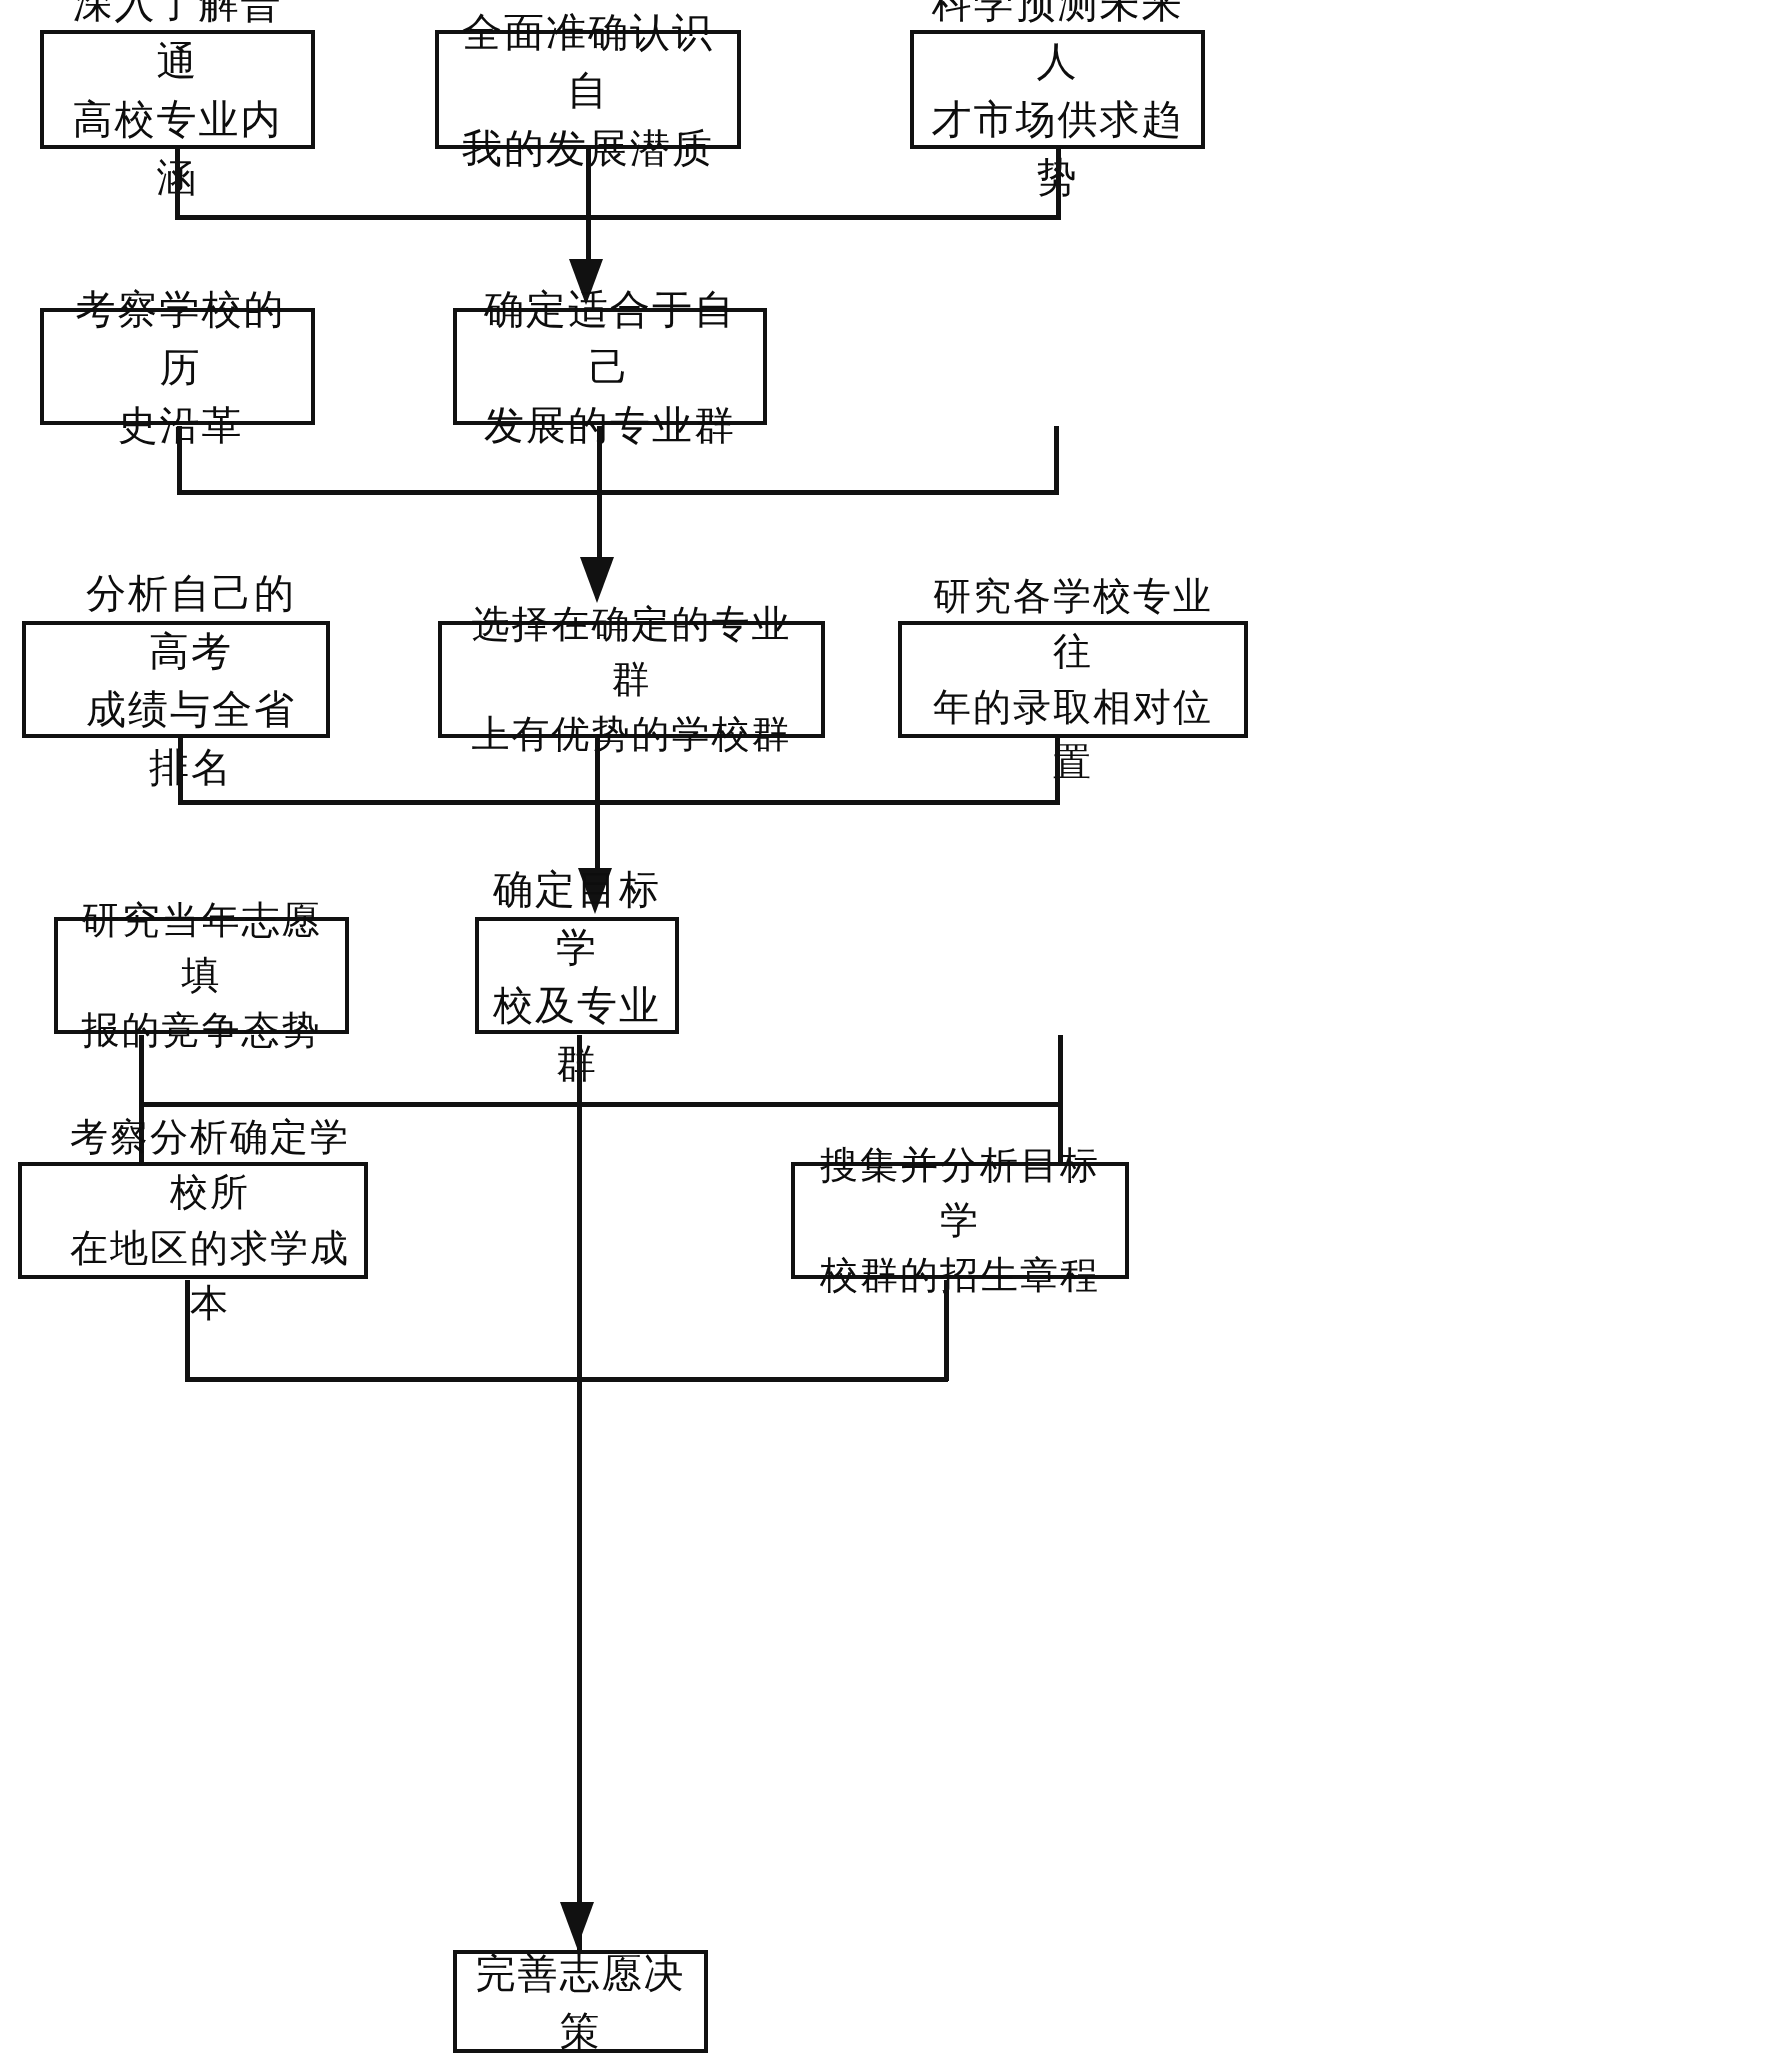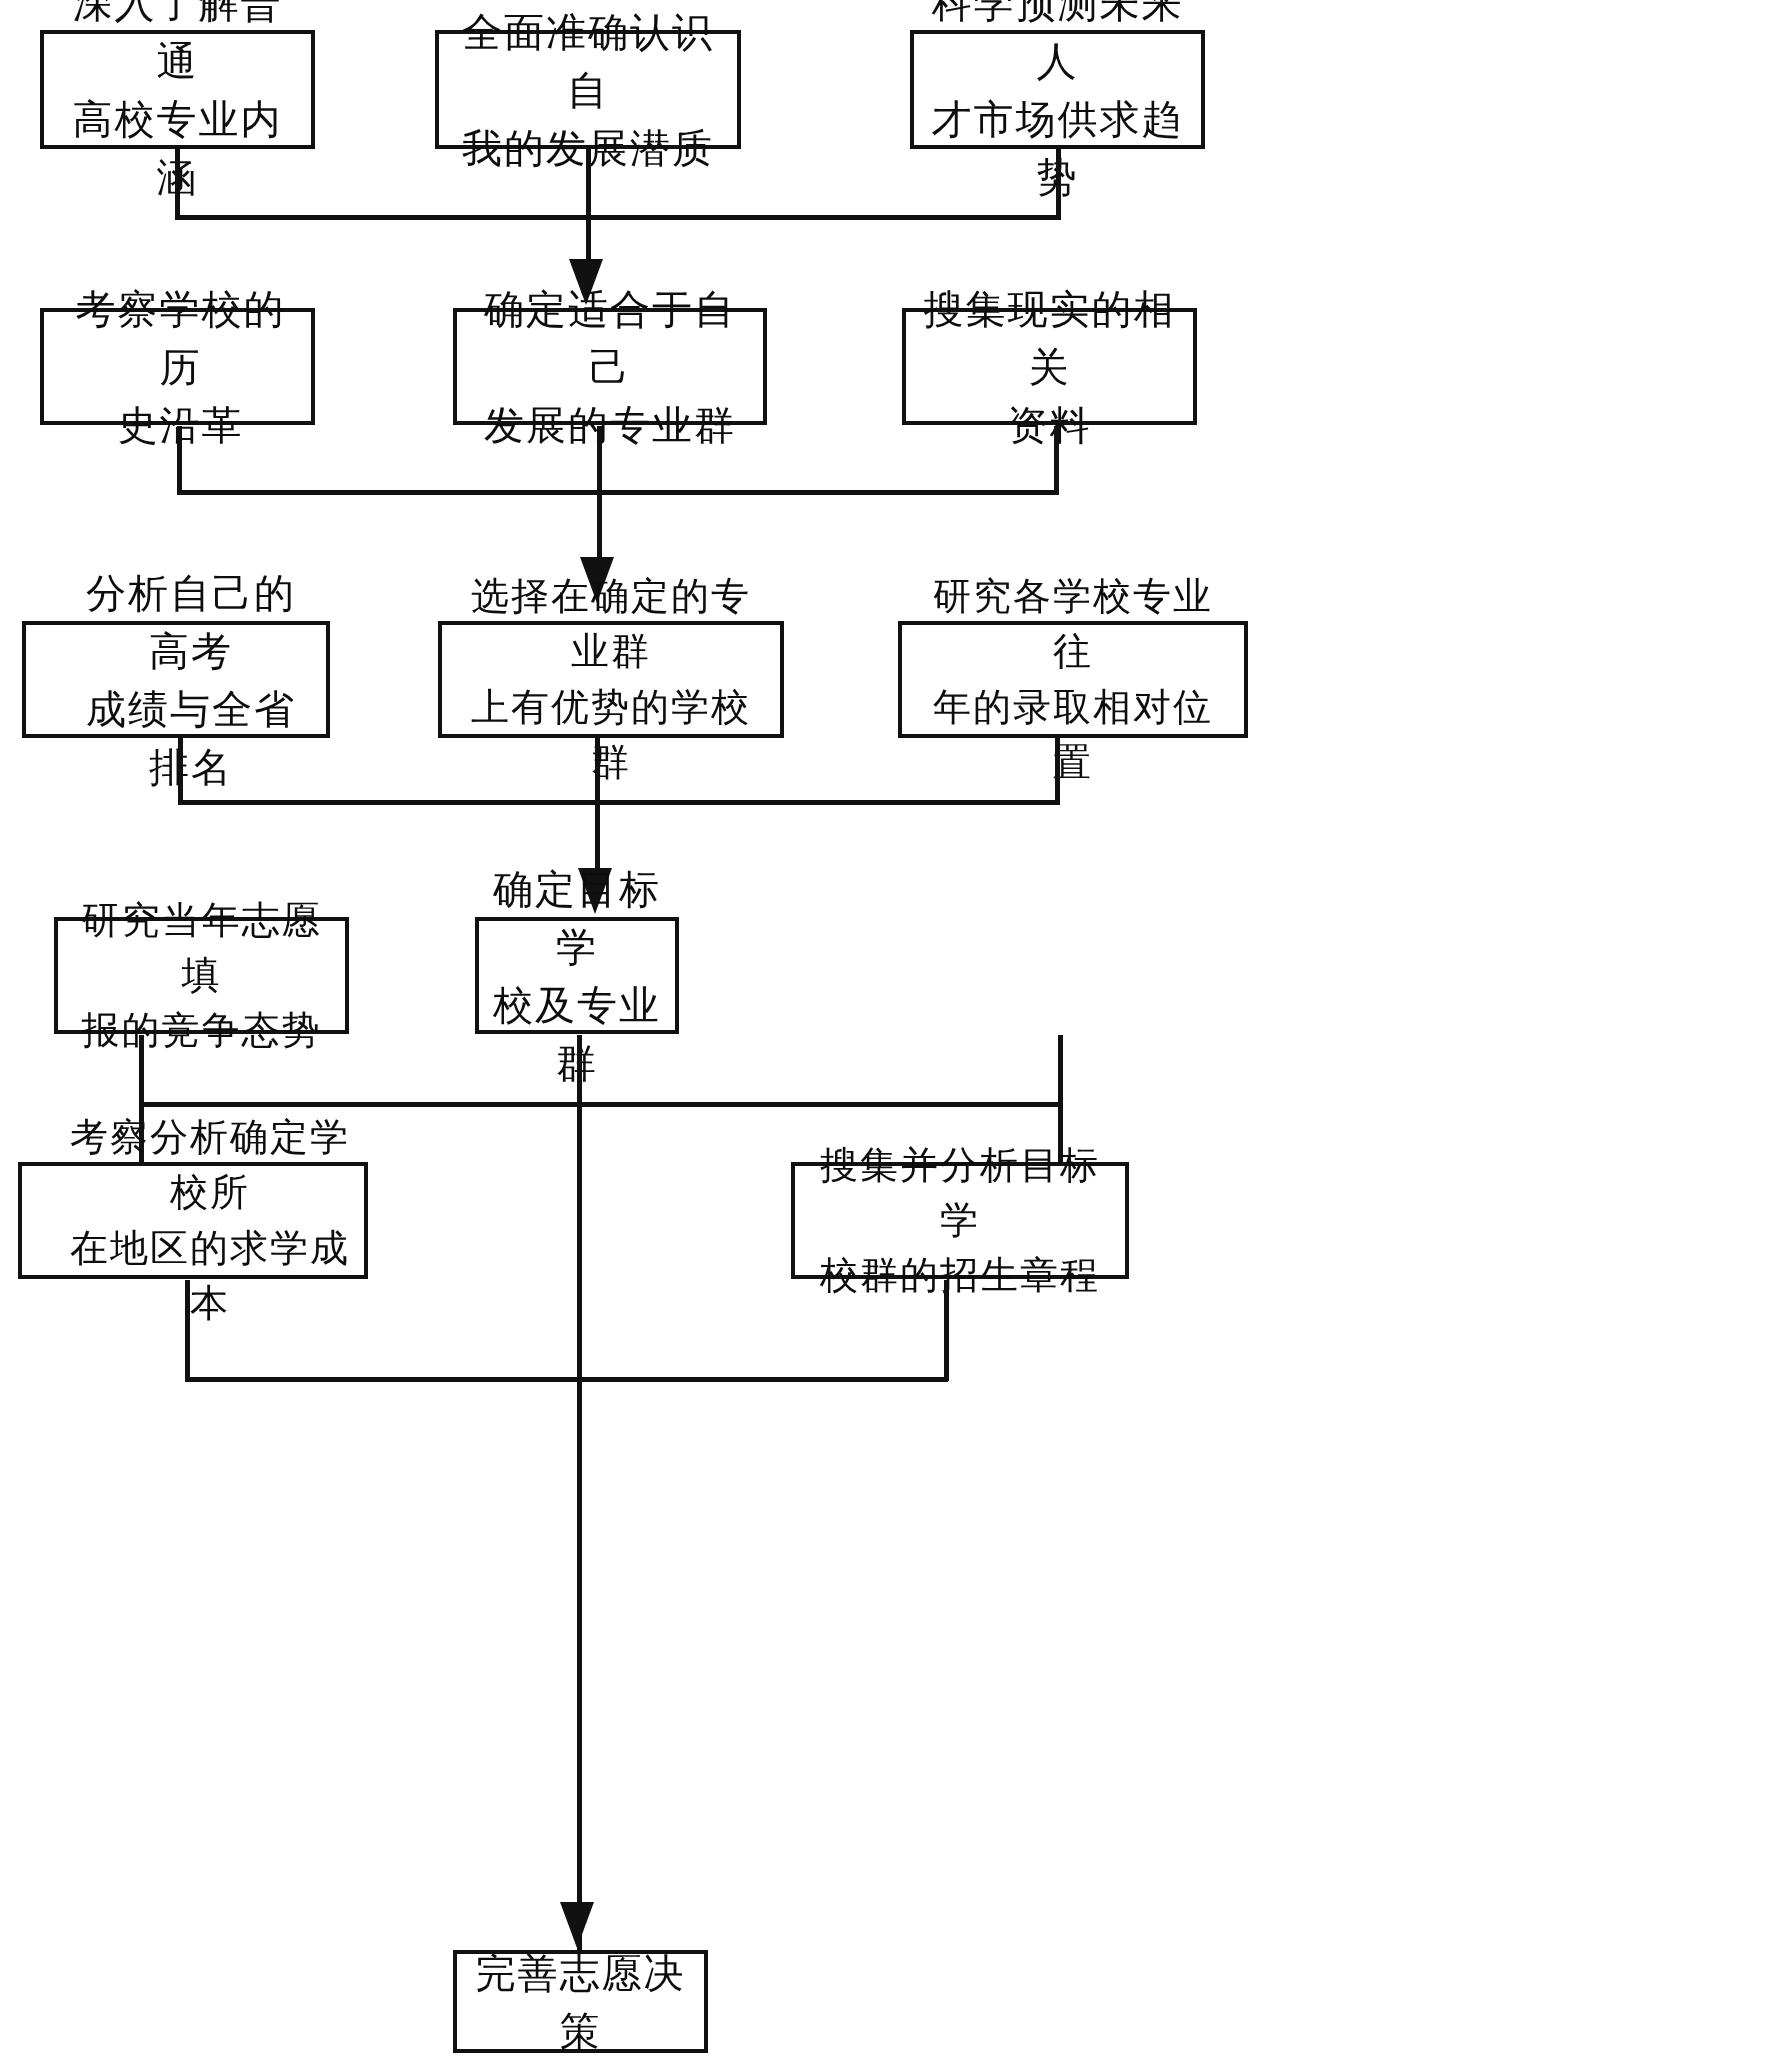--- a/index.html
+++ b/index.html
@@ -94,38 +94,34 @@
   <div class="node" style="left:40px; top:308px; width:275px; height:117px;padding-left:20px;">
     <span class="label">考察学校的历
 史沿革</span>
   </div>
 
   <div class="node" style="left:453px; top:308px; width:314px; height:117px;">
     <span class="label">确定适合于自己
 发展的专业群</span>
   </div>
 
-  <div class="node" style="left:902px; top:308px; width:295px; height:117px;">
-    <span class="label">搜集现实的相关
-资料</span>
-  </div>
 
   <div class="v-line" style="left:177px; top:426px; height:66px;"></div>
   <div class="v-line" style="left:597px; top:426px; height:66px;"></div>
   <div class="v-line" style="left:1054px; top:426px; height:66px;"></div>
   <div class="h-line" style="left:177px; top:490px; width:882px;"></div>
   <div class="v-line" style="left:597px; top:490px; height:74px;"></div>
   <div class="arrow-head" style="left:580px; top:557px;"></div>
 
   <div class="node" style="left:22px; top:621px; width:308px; height:117px;padding-left:44px;">
     <span class="label">分析自己的高考
 成绩与全省排名</span>
   </div>
 
-  <div class="node small" style="left:438px; top:621px; width:346px; height:117px;">
+  <div class="node small" style="left:438px; top:621px; width:387px; height:117px;">
     <span class="label">选择在确定的专业群
 上有优势的学校群</span>
   </div>
 
   <div class="node small" style="left:898px; top:621px; width:350px; height:117px;">
     <span class="label">研究各学校专业往
 年的录取相对位置</span>
   </div>
 
   <div class="v-line" style="left:178px; top:738px; height:64px;"></div>

